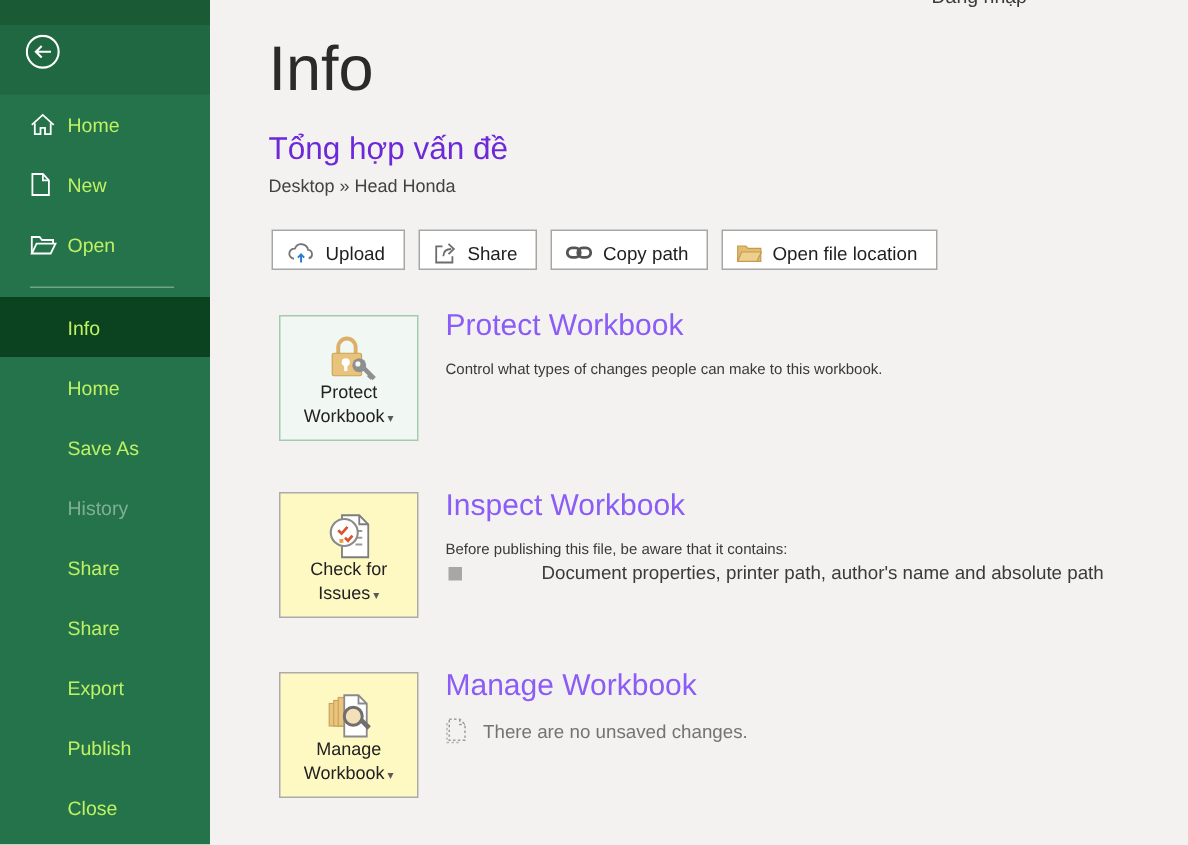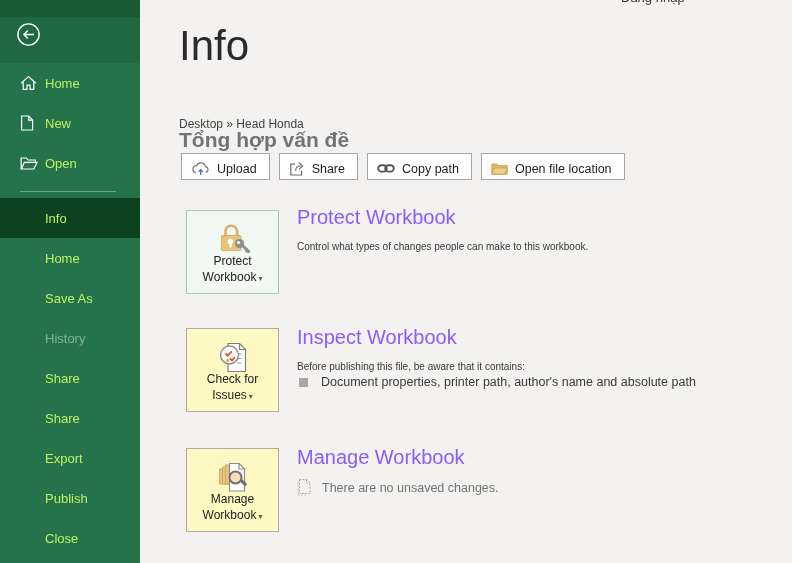--- a/index.html
+++ b/index.html
@@ -20,21 +20,21 @@
   .navgroup.g2 { top:198px; }
   .nav-row { height:40px; display:flex; align-items:center; color:#bef264; font-size:13px; cursor:pointer; }
   .nav-row .nav-icon { width:25px; margin-left:20px; display:flex; align-items:center; }
   .nav-row .nav-label { margin-left:45px; }
   .nav-row.has-icon .nav-label { margin-left:0; }
   .nav-row.selected { background:#0b421f; }
   .nav-row.disabled { color:rgba(255,255,255,0.42); cursor:default; }
   .sep { position:absolute; left:20px; top:191px; width:96px; height:1px; background:rgba(255,255,255,0.35); }
   
   .page-title { position:absolute; left:179px; top:22px; font-size:42px; font-weight:200; color:#2a2a2a; }
-  .file-title { position:absolute; left:179px; top:88px; font-size:21px; font-weight:700; color:#737373;margin-top:40px; }
+  .file-title { position:absolute; left:179px; top:88px; font-size:21px; font-weight:400; color:#6d28d9; }
   .file-path  { position:absolute; left:179px; top:117px; font-size:12px; color:#424242; }
   
   .toolbar { position:absolute; left:181px; top:153px; display:flex; }
   .tbtn {
     display:flex; align-items:center; gap:7px;
     height:27px; padding:4px 12px 0 9px; margin-right:9px;
     background:#fff; border:1px solid #a6a6a6;
     font-size:12.5px; color:#1e1e1e; cursor:pointer; white-space:nowrap;
   }
   
@@ -222,21 +222,21 @@
       <rect x="13.3" y="21.3" width="2.6" height="2.6" fill="#e2a33c"></rect>
     </svg>
   </span>
   <span class="blabel">
     <span>Check for</span><br>
     <span>Issues</span><span class="caret">▾</span>
   </span>
 </div>
 <div class="sec-title" style="top:326px;">Inspect Workbook</div>
 <div class="sec-desc" style="top:361px;">Before publishing this file, be aware that it contains:</div>
-<div class="bullet-row" style="top:375px;">
+<div class="bullet-row" style="top:375px;gap:40px;">
   <span class="bullet-sq"></span>
   <span class="bullet-text">Document properties, printer path, author's name and absolute path</span>
 </div>
 
 <div class="big-btn" style="top:448px;">
   <span class="bicon">
     <svg width="40" height="40" viewBox="0 0 40 40">
       <rect x="6.5" y="11" width="9" height="15" fill="#ecc57d" stroke="#c9a35c" stroke-width="0.8"></rect>
       <rect x="9.5" y="9" width="9" height="17" fill="#ecc57d" stroke="#c9a35c" stroke-width="0.8"></rect>
       <rect x="12.5" y="7" width="9" height="19" fill="#ecc57d" stroke="#c9a35c" stroke-width="0.8"></rect>

